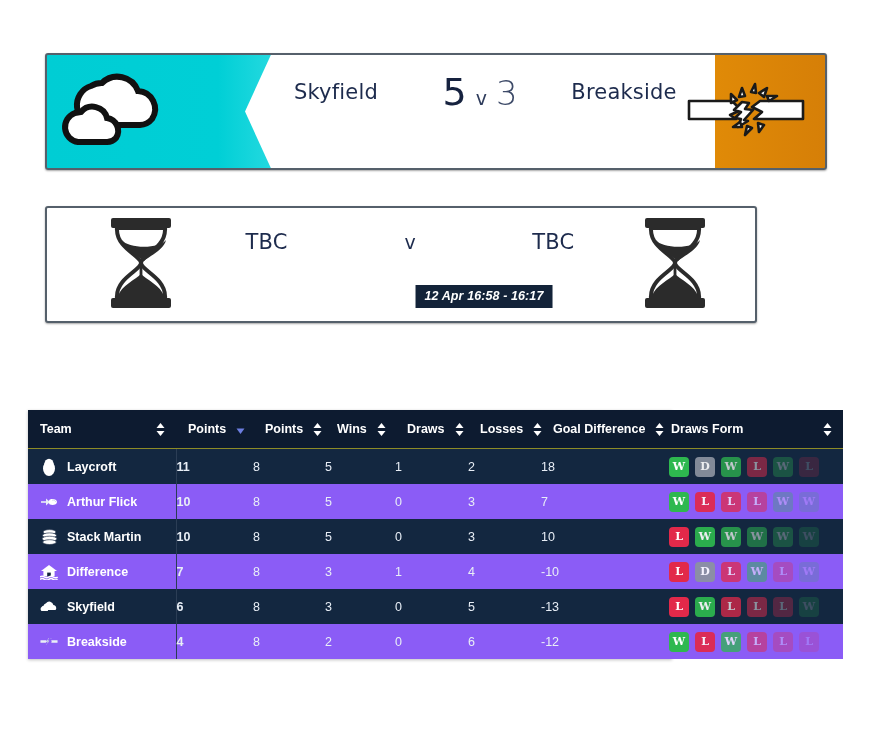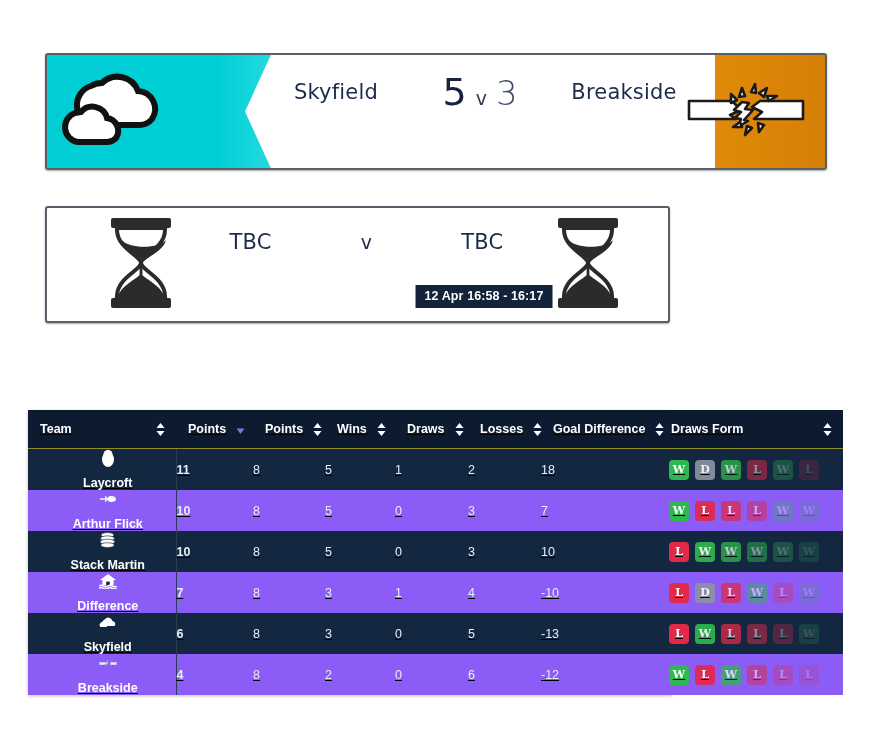--- a/index.html
+++ b/index.html
@@ -36,21 +36,21 @@
         #b9f2f6 43%,
         #f7f3e2 50%,
         #fbe6b0 57%,
         #f5b51e 70%,
         #e08a07 86%,
         #d67f07 100%);
   }
   #banner-tbc {
     left: 45px;
     top: 206px;
-    width: 625px;
+    width: 712px;
     height: 117px;
     background: #ffffff;
   }
 
   
   .centre-plate {
     position: absolute;
     top: 0;
     bottom: 0;
     background: #ffffff;
@@ -130,21 +130,21 @@
     transform: translateX(-50%);
     background: #132339;
     color: #ffffff;
     font-size: 12.5px;
     font-weight: bold;
     padding: 4px 9px 5px 9px;
     white-space: nowrap;
     font-family: "Liberation Sans", sans-serif;
     letter-spacing: 0.1px;
   }
-  #banner-tbc .time-chip { top: 77px; left: 437px; transform: translateX(-50%); }
+  #banner-tbc .time-chip { top: 77px; left: 437px; transform: translateX(-50%); font-style: italic; }
 
   
   .crest {
     position: absolute;
     top: 50%;
     transform: translateY(-50%);
   }
   #crest-home-played { left: 12px; }
   #crest-away-played { right: 18px; }
   #crest-home-tbc { left: 58px; }
@@ -152,21 +152,20 @@
 
   
   #league-table {
     position: absolute;
     left: 28px;
     top: 410px;
     width: 644px;
     background: #0d1b2f;
     font-family: "Liberation Sans", sans-serif;
     box-shadow: 0 1px 3px rgba(0,0,0,0.25);
-    text-decoration: underline;
   }
   table.tbl {
     width: 100%;
     border-collapse: collapse;
     table-layout: fixed;
   }
   table.tbl thead th {
     background: #0d1b30;
     color: #ffffff;
     font-size: 12.5px;
@@ -208,21 +207,20 @@
     border-right: 1px solid #2b3d55;
     font-weight: bold;
     color: #ffffff;
     font-size: 12.5px;
   }
   td.pts-cell { font-weight: bold; color: #ffffff; }
   .team-cell-inner {
     display: flex;
     align-items: center;
     gap: 9px;
-    flex-direction: column;
   }
   .team-crest-sm {
     width: 18px; height: 18px;
     flex: 0 0 18px;
     display: flex; align-items: center; justify-content: center;
   }
 
   
   .form-cell { padding-right: 8px !important; }
   .form-row {

